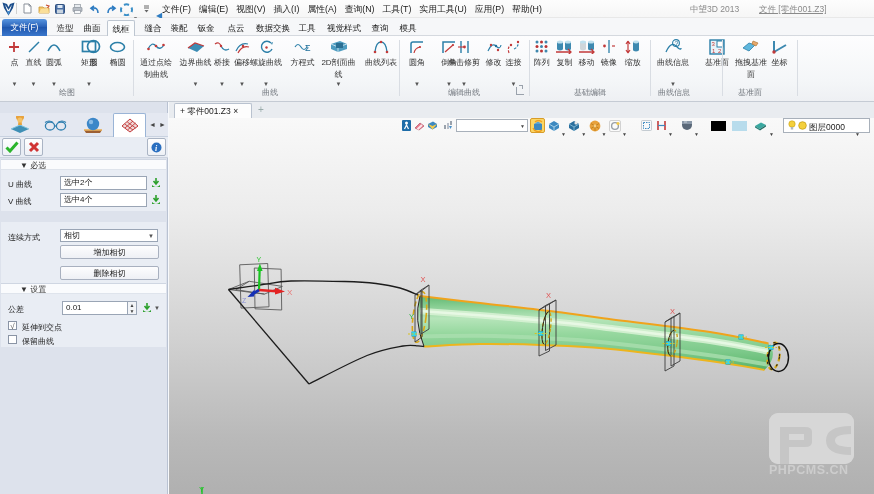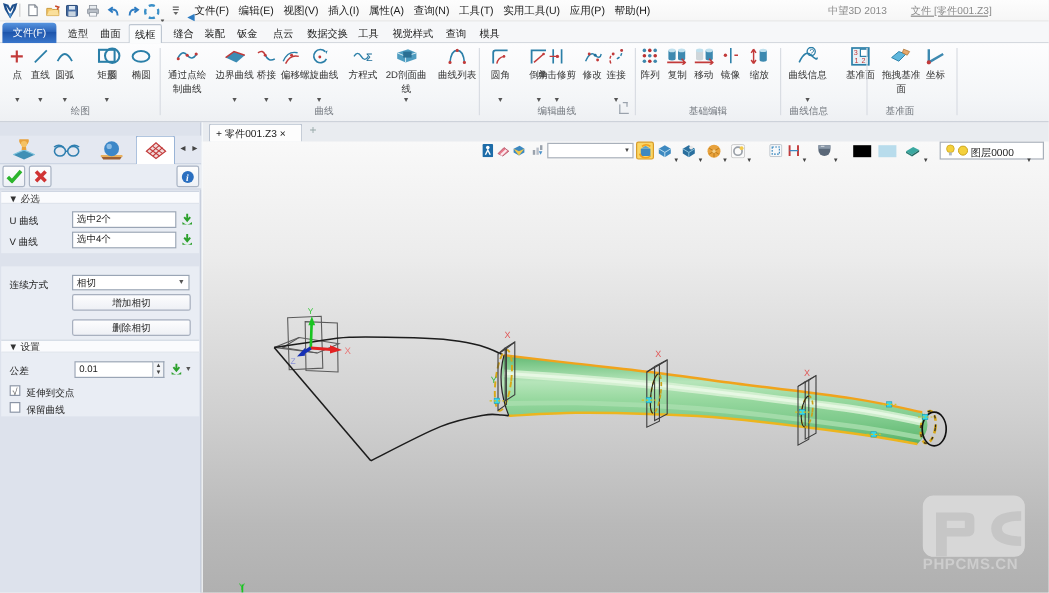--- a/index.html
+++ b/index.html
@@ -25,21 +25,21 @@
 .gname{position:absolute;top:51px;font-size:8px;color:#72777e;text-align:center;white-space:nowrap;}
 
 #panel{left:0;top:102px;width:168px;height:392px;background:#dde2ec;border-right:1px solid #b9c2d2;}
 #phead{left:0;top:0;width:168px;height:11px;background:linear-gradient(#f4f6fa,#e7ebf3);font-size:8px;color:#333;padding-left:4px;line-height:11px;}
 #pheadico{right:4px;top:1px;font-size:7px;color:#666;letter-spacing:3px;}
 #ptabs{left:0;top:11px;width:168px;height:24px;background:#e4e8f1;border-bottom:1px solid #c9d2e0;}
 .ptab{position:absolute;top:0;width:33px;height:24px;display:flex;align-items:center;justify-content:center;}
 #ptabsel{position:absolute;left:113px;top:0;width:33px;height:24px;background:#fff;border:1px solid #9ab4d6;border-bottom:none;border-radius:2px 2px 0 0;display:flex;align-items:center;justify-content:center;}
 #pbtns{left:0;top:35px;width:168px;height:21px;background:#e9edf4;border-bottom:1px solid #cdd4e0;}
 .pbtn{position:absolute;top:1px;width:19px;height:18px;background:linear-gradient(#fefefe,#eef1f6);border:1px solid #aab4c4;border-radius:2px;display:flex;align-items:center;justify-content:center;}
-.sechead{position:absolute;left:1px;width:165px;height:11px;background:#fafbfd;border-top:1px solid #cfd6e2;border-bottom:1px solid #dfe4ec;font-size:8px;color:#333;line-height:11px;padding-left:6px;}
+.sechead{position:absolute;left:1px;width:165px;height:11px;background:#fafbfd;border-top:1px solid #cfd6e2;border-bottom:1px solid #dfe4ec;font-size:8px;color:#333;line-height:11px;padding-left:19px;}
 .secbody{position:absolute;left:1px;width:165px;background:#e9edf4;}
 .plabel{position:absolute;font-size:8px;color:#222;}
 .pinput{position:absolute;background:#fff;border:1px solid #9aa5b5;font-size:8px;color:#222;padding-left:3px;line-height:12px;}
 .pbutton{position:absolute;background:linear-gradient(#fdfdfe,#eef0f5);border:1px solid #a8b0bf;border-radius:2px;font-size:8px;color:#222;text-align:center;}
 
 #dtabrow{left:168px;top:102px;width:706px;height:16px;background:#e9ecf0;}
 #dtab{left:174px;top:103px;width:78px;height:15px;background:#fdfdfd;border:1px solid #b9c2cf;border-bottom:none;border-radius:2px 2px 0 0;font-size:8.5px;color:#222;line-height:14px;padding-left:5px;}
 #canvas{left:168px;top:118px;width:706px;height:376px;background:linear-gradient(#f9f9f9 0%,#ececec 25%,#d0d0d0 60%,#b9b9b9 85%,#b0b0b0 100%);}
 #ctoolbar{left:396px;top:118px;width:478px;height:15px;}
 

